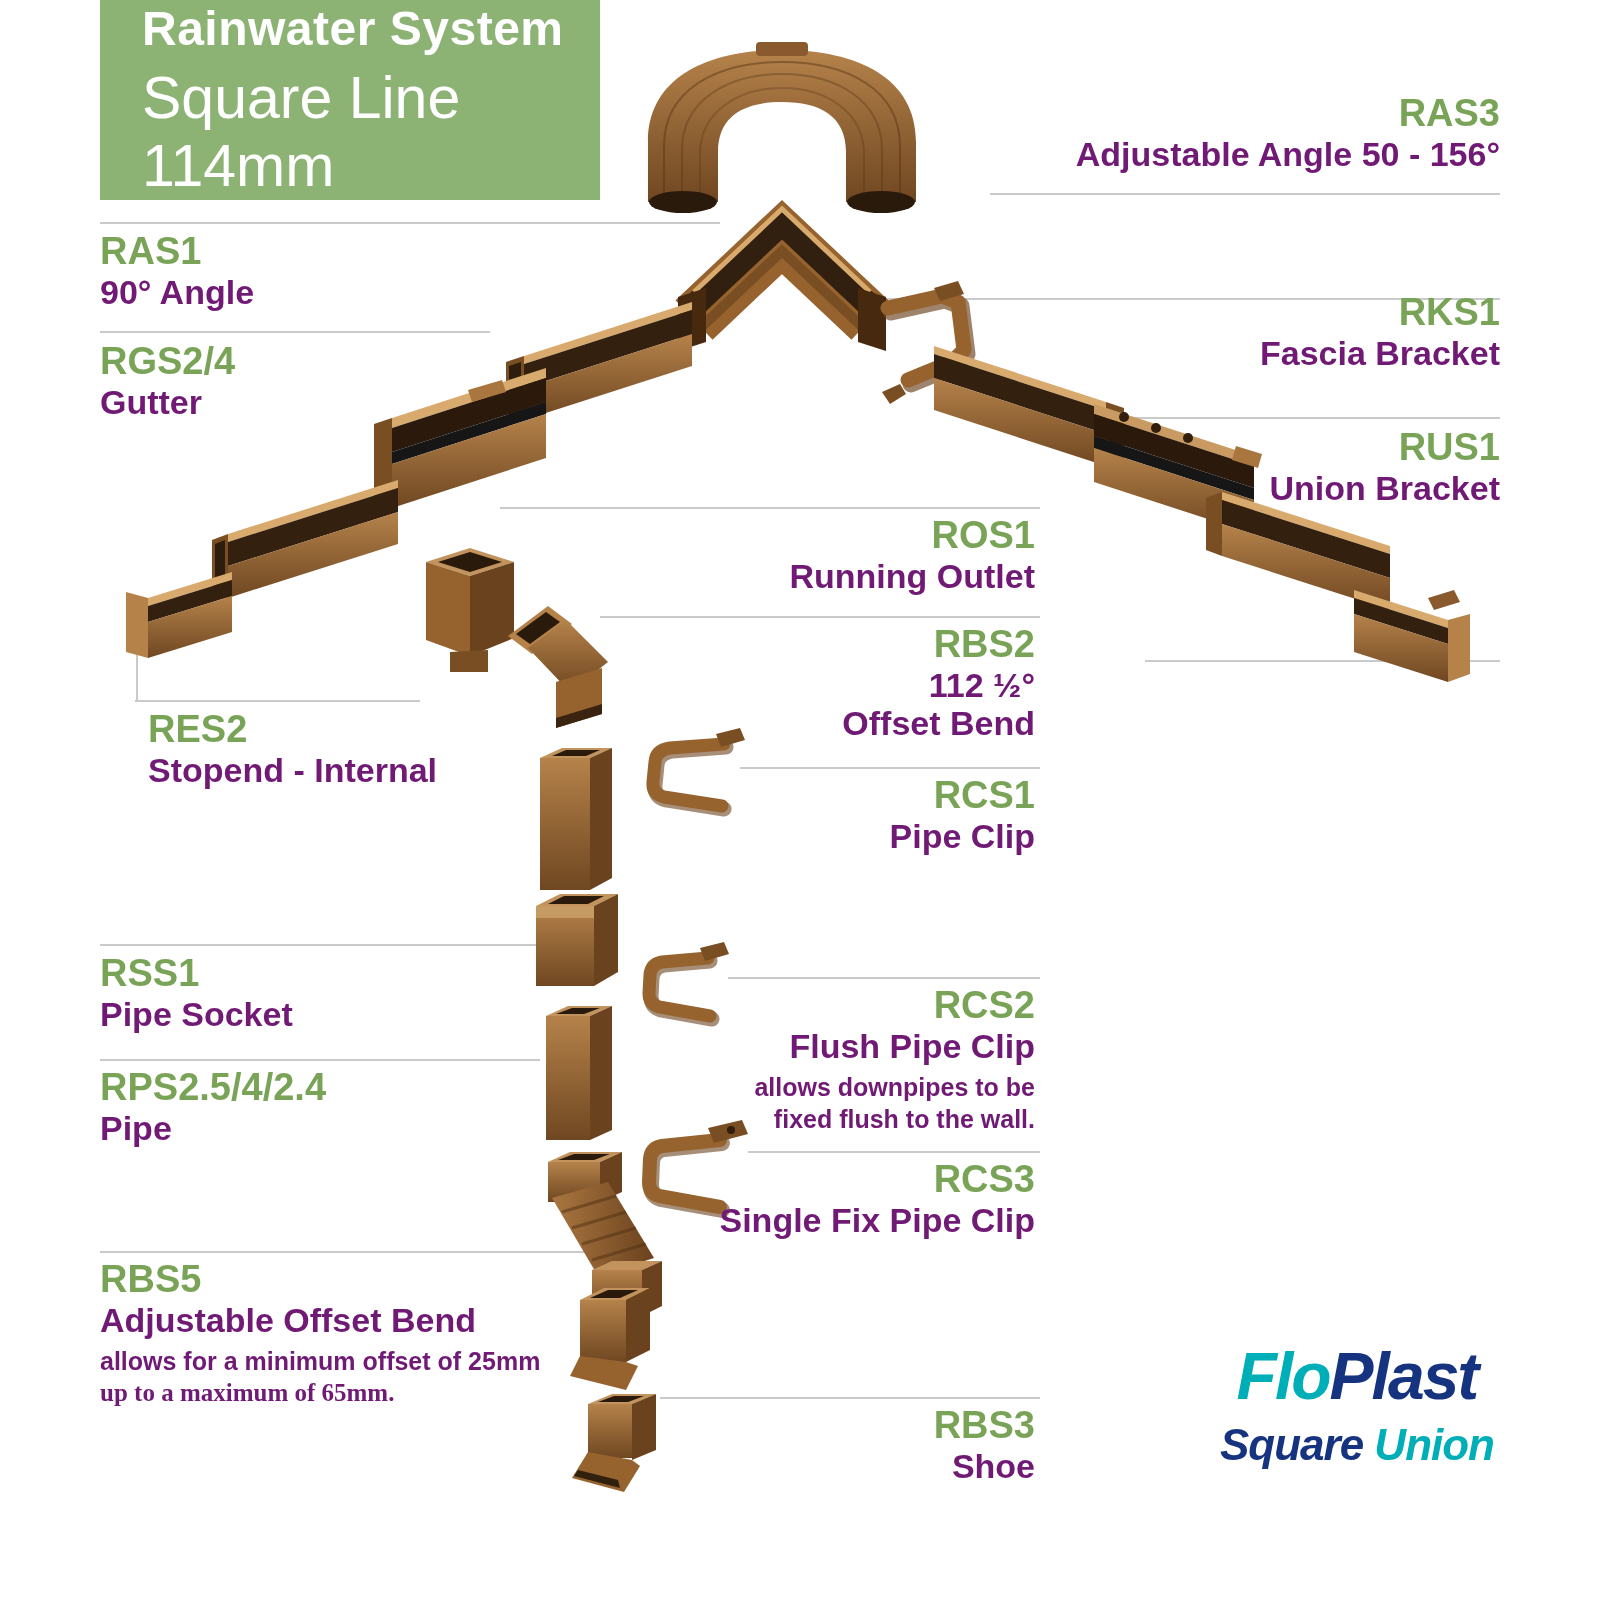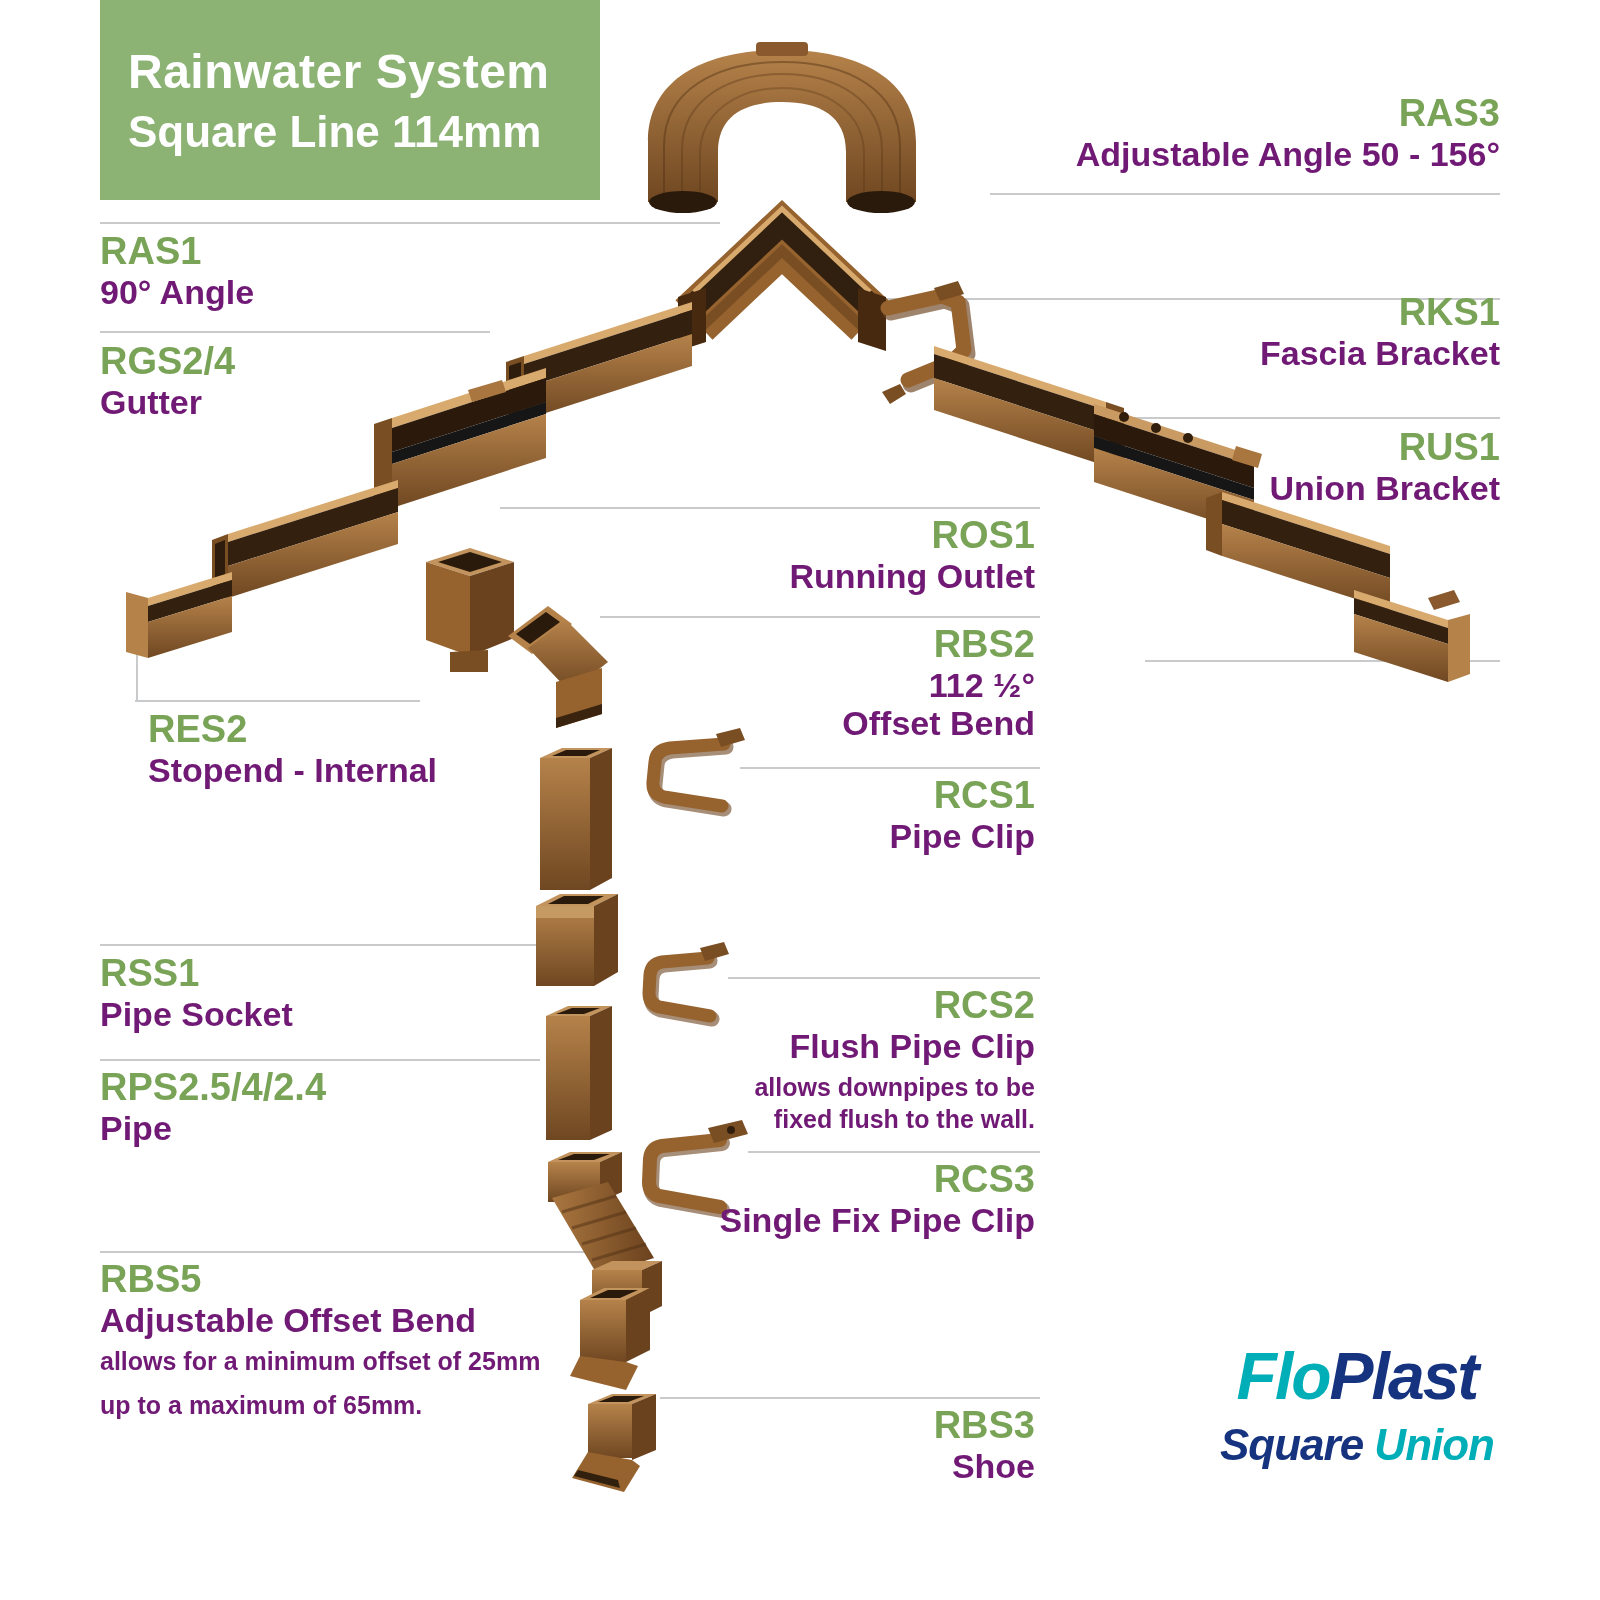--- a/index.html
+++ b/index.html
@@ -9,24 +9,24 @@
     font-family: "Liberation Sans", sans-serif;
   }
   #canvas { position: relative; width: 1600px; height: 1600px; overflow: hidden; background: #ffffff; }
 
   #parts-svg { position: absolute; left: 0; top: 0; }
 
   .green-header {
     position: absolute; left: 100px; top: 0; width: 500px; height: 200px;
     background: #8cb374; color: #ffffff;
     display: flex; flex-direction: column; justify-content: center;
-    padding-left: 28px; box-sizing: border-box; gap: 8px;
+    padding-left: 42px; box-sizing: border-box; gap: 8px;
   }
   .green-header .title { font-size: 48px; font-weight: 700; letter-spacing: 0.5px; }
-  .green-header .subtitle { font-size: 44px; font-weight: 700; }
+  .green-header .subtitle { font-size: 59px; font-weight: 400; }
 
   .rule  { position: absolute; height: 2px; background: #c9cacb; }
   .vrule { position: absolute; width: 2px; background: #c9cacb; }
 
   .lbl { position: absolute; line-height: 1.12; white-space: nowrap; }
   .lbl.right { text-align: right; }
   .code  { color: #79a356; font-weight: 700; font-size: 38px; }
   .pname { color: #701a75; font-weight: 700; font-size: 34px; }
   .pdesc { color: #701a75; font-weight: 700; font-size: 25px; line-height: 1.3; margin-top: 6px; }
 
@@ -323,21 +323,21 @@
 
   <div class="lbl right" style="top:1158px; right:565px;">
     <div class="code">RCS3</div>
     <div class="pname">Single Fix Pipe Clip</div>
   </div>
 
   <div class="lbl" style="top:1258px; left:100px;">
     <div class="code">RBS5</div>
     <div class="pname">Adjustable Offset Bend</div>
     <div class="pdesc">allows for a minimum offset of 25mm</div>
-    <div class="pdesc" style="margin-top:12px;">up to a maximum of 65mm.</div>
+    <div class="pdesc" style="margin-top:0;font-family:Liberation Serif, serif;">up to a maximum of 65mm.</div>
   </div>
 
   <div class="lbl right" style="top:1404px; right:565px;">
     <div class="code">RBS3</div>
     <div class="pname">Shoe</div>
   </div>
 
   <div class="logo">
     <div class="brand"><span class="flo">Flo</span><span class="plast">Plast</span></div>
     <div class="range"><span class="square">Square</span> <span class="line">Union</span></div>

